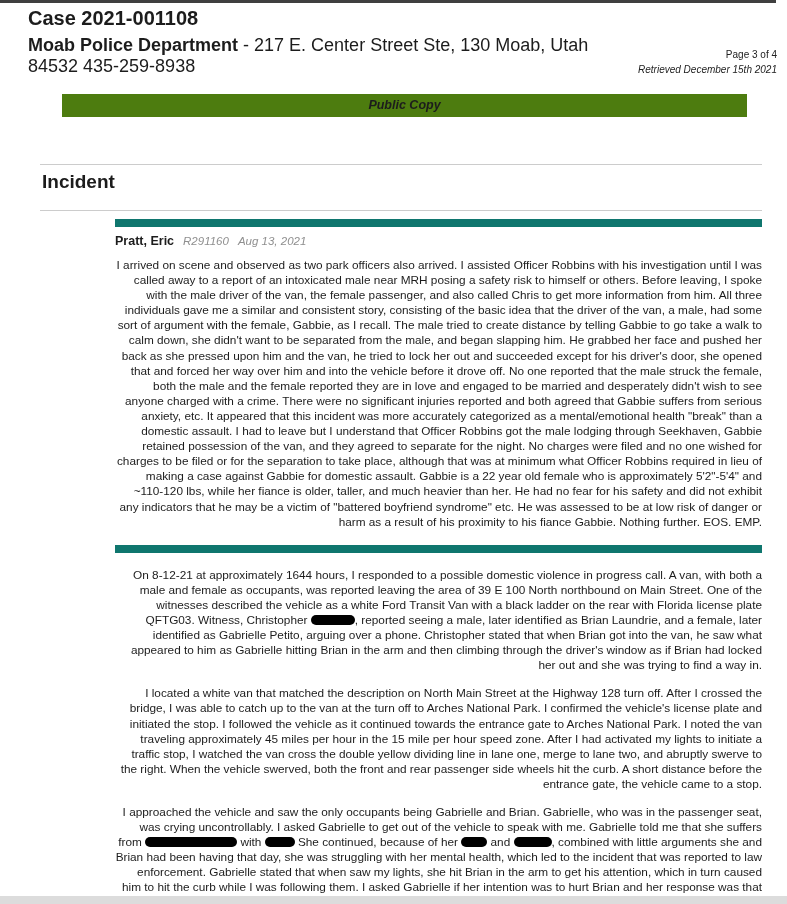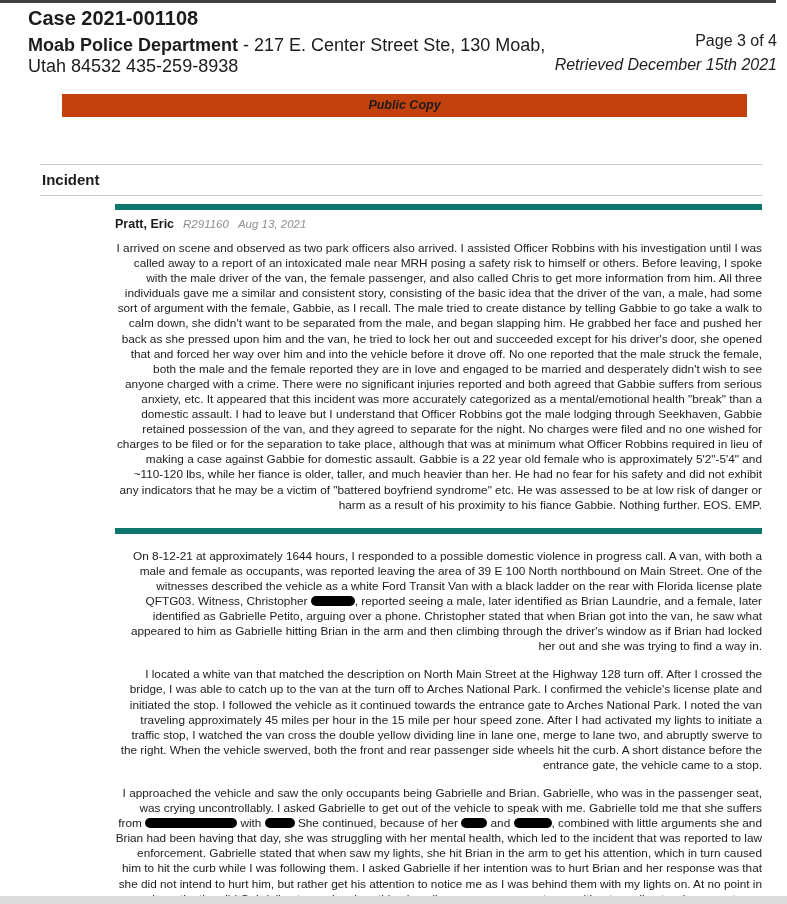--- a/index.html
+++ b/index.html
@@ -22,44 +22,44 @@
     align-items: flex-end;
     padding: 7px 10px 0 28px;
   }
   .case-title {
     font-size: 20px; font-weight: bold;
     margin: 0; letter-spacing: 0;
   }
   .dept-line { margin-top: 5px; font-size: 18px; }
   .dept-line .dept { font-weight: bold; }
   .header-right {
-    text-align: right; font-size: 16px;
+    text-align: right; font-size: 10px;
     line-height: 1.5; padding-top: 2px; color: #222;
     white-space: nowrap;
   }
   .header-right .retrieved { font-style: italic; }
   .public-copy-bar {
     margin: 17px 40px 0 62px;
-    background: #c2410c;
+    background: #4d7c0f;
     text-align: center;
     padding: 4px 0 5px 0;
     font-size: 12.5px; font-weight: bold; font-style: italic;
   }
   .incident-section {
     margin: 47px 25px 0 40px;
     border-top: 1px solid #cccccc;
   }
   .incident-title {
-    font-size: 15px; font-weight: bold;
-    margin: 0; padding: 6px 2px 7px 2px;
+    font-size: 19px; font-weight: bold;
+    margin: 0; padding: 6px 2px 17px 2px;
     border-bottom: 1px solid #cccccc;
   }
   .entries { margin-left: 75px; }
   .entry {
-    border-top: 6px solid #0f766e;
+    border-top: 8px solid #0f766e;
     margin-top: 8px;
     padding-top: 5px;
   }
   .entry + .entry { margin-top: 15px; }
   .entry-header { font-size: 12.5px; padding-top: 2px; }
   .entry-header .officer { font-weight: bold; }
   .entry-header .rid, .entry-header .rdate {
     font-style: italic; color: #8f8f8f; font-size: 11.5px;
     margin-left: 9px;
   }

